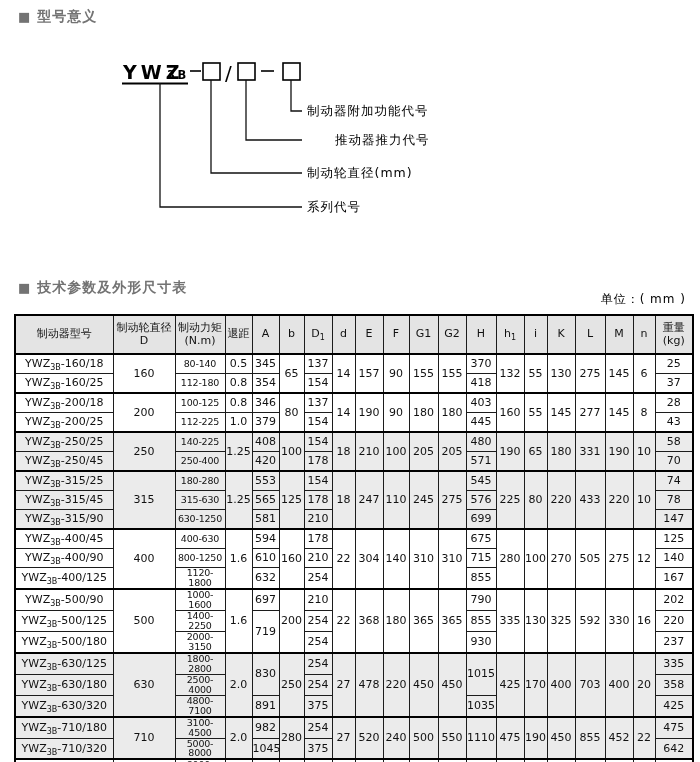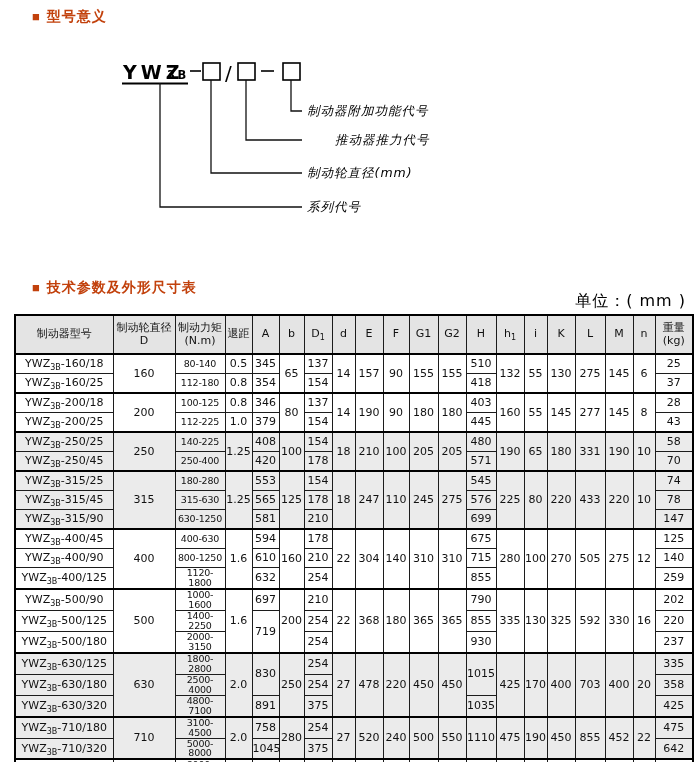--- a/index.html
+++ b/index.html
@@ -7,35 +7,35 @@
     position:relative;
     width:700px;height:762px;
     background:#ffffff;
     font-family:"DejaVu Sans","Liberation Sans",sans-serif;
     color:#111;
     --header-bg:#e4e4e4;
     --shaded-bg:#ebebeb;
     --line:#1c1c1c;
   }
   .sec-title{
-    position:absolute;left:32px;
-    font-size:14px;font-weight:bold;color:#c2410c;
-    letter-spacing:1px;white-space:nowrap;font-family:Liberation Mono, monospace;
+    position:absolute;left:18px;
+    font-size:14px;font-weight:bold;color:#737373;
+    letter-spacing:1px;white-space:nowrap;
   }
   #sec1{top:8px;}
   #sec2{top:279px;}
   .marker{font-size:13px;margin-right:6px;}
   #units{
     position:absolute;top:291px;right:14px;
-    font-size:16px;color:#000;letter-spacing:1px;white-space:nowrap;text-align:right;
+    font-size:12px;color:#000;letter-spacing:1px;white-space:nowrap;text-align:right;
   }
   #diagram-svg{position:absolute;left:0;top:0;}
   .diag-label{
     position:absolute;left:307px;
-    font-size:12.5px;color:#000;letter-spacing:1px;white-space:nowrap;font-style:italic;
+    font-size:12.5px;color:#000;letter-spacing:1px;white-space:nowrap;
   }
   #dlabel-0{top:103px;}
   #dlabel-1{top:132px;margin-left:28px;}
   #dlabel-2{top:165px;text-align:right;}
   #dlabel-3{top:199px;}
 
   table#spec{
     position:absolute;left:14px;top:314px;
     width:678px;
     border-collapse:collapse;table-layout:fixed;
@@ -146,21 +146,21 @@
         <td class="col-torque">80-140</td>
         <td class="col-retreat">0.5</td>
         <td class="col-A">345</td>
         <td rowspan="2" class="col-b">65</td>
         <td class="col-D1">137</td>
         <td rowspan="2" class="col-d">14</td>
         <td rowspan="2" class="col-E">157</td>
         <td rowspan="2" class="col-F">90</td>
         <td rowspan="2" class="col-G1">155</td>
         <td rowspan="2" class="col-G2">155</td>
-        <td class="col-H">510</td>
+        <td class="col-H">370</td>
         <td rowspan="2" class="col-h1">132</td>
         <td rowspan="2" class="col-i">55</td>
         <td rowspan="2" class="col-K">130</td>
         <td rowspan="2" class="col-L">275</td>
         <td rowspan="2" class="col-M">145</td>
         <td rowspan="2" class="col-n">6</td>
         <td class="col-weight">25</td>
       </tr>
       <tr>
         <td class="col-model">YWZ<sub>3B</sub>-160/25</td>
@@ -299,21 +299,21 @@
         <td class="col-D1">210</td>
         <td class="col-H">715</td>
         <td class="col-weight">140</td>
       </tr>
       <tr>
         <td class="col-model">YWZ<sub>3B</sub>-400/125</td>
         <td class="col-torque">1120-1800</td>
         <td class="col-A">632</td>
         <td class="col-D1">254</td>
         <td class="col-H">855</td>
-        <td class="col-weight">259</td>
+        <td class="col-weight">167</td>
       </tr>
       <tr class="gs">
         <td class="col-model">YWZ<sub>3B</sub>-500/90</td>
         <td rowspan="3" class="col-D">500</td>
         <td class="col-torque">1000-1600</td>
         <td rowspan="3" class="col-retreat">1.6</td>
         <td class="col-A">697</td>
         <td rowspan="3" class="col-b">200</td>
         <td class="col-D1">210</td>
         <td rowspan="3" class="col-d">22</td>
@@ -379,21 +379,21 @@
         <td class="col-A">891</td>
         <td class="col-D1">375</td>
         <td class="col-H">1035</td>
         <td class="col-weight">425</td>
       </tr>
       <tr class="shaded gs">
         <td class="col-model">YWZ<sub>3B</sub>-710/180</td>
         <td rowspan="2" class="col-D">710</td>
         <td class="col-torque">3100-4500</td>
         <td rowspan="2" class="col-retreat">2.0</td>
-        <td class="col-A">758</td>
+        <td class="col-A">982</td>
         <td rowspan="2" class="col-b">280</td>
         <td class="col-D1">254</td>
         <td rowspan="2" class="col-d">27</td>
         <td rowspan="2" class="col-E">520</td>
         <td rowspan="2" class="col-F">240</td>
         <td rowspan="2" class="col-G1">500</td>
         <td rowspan="2" class="col-G2">550</td>
         <td rowspan="2" class="col-H">1110</td>
         <td rowspan="2" class="col-h1">475</td>
         <td rowspan="2" class="col-i">190</td>

